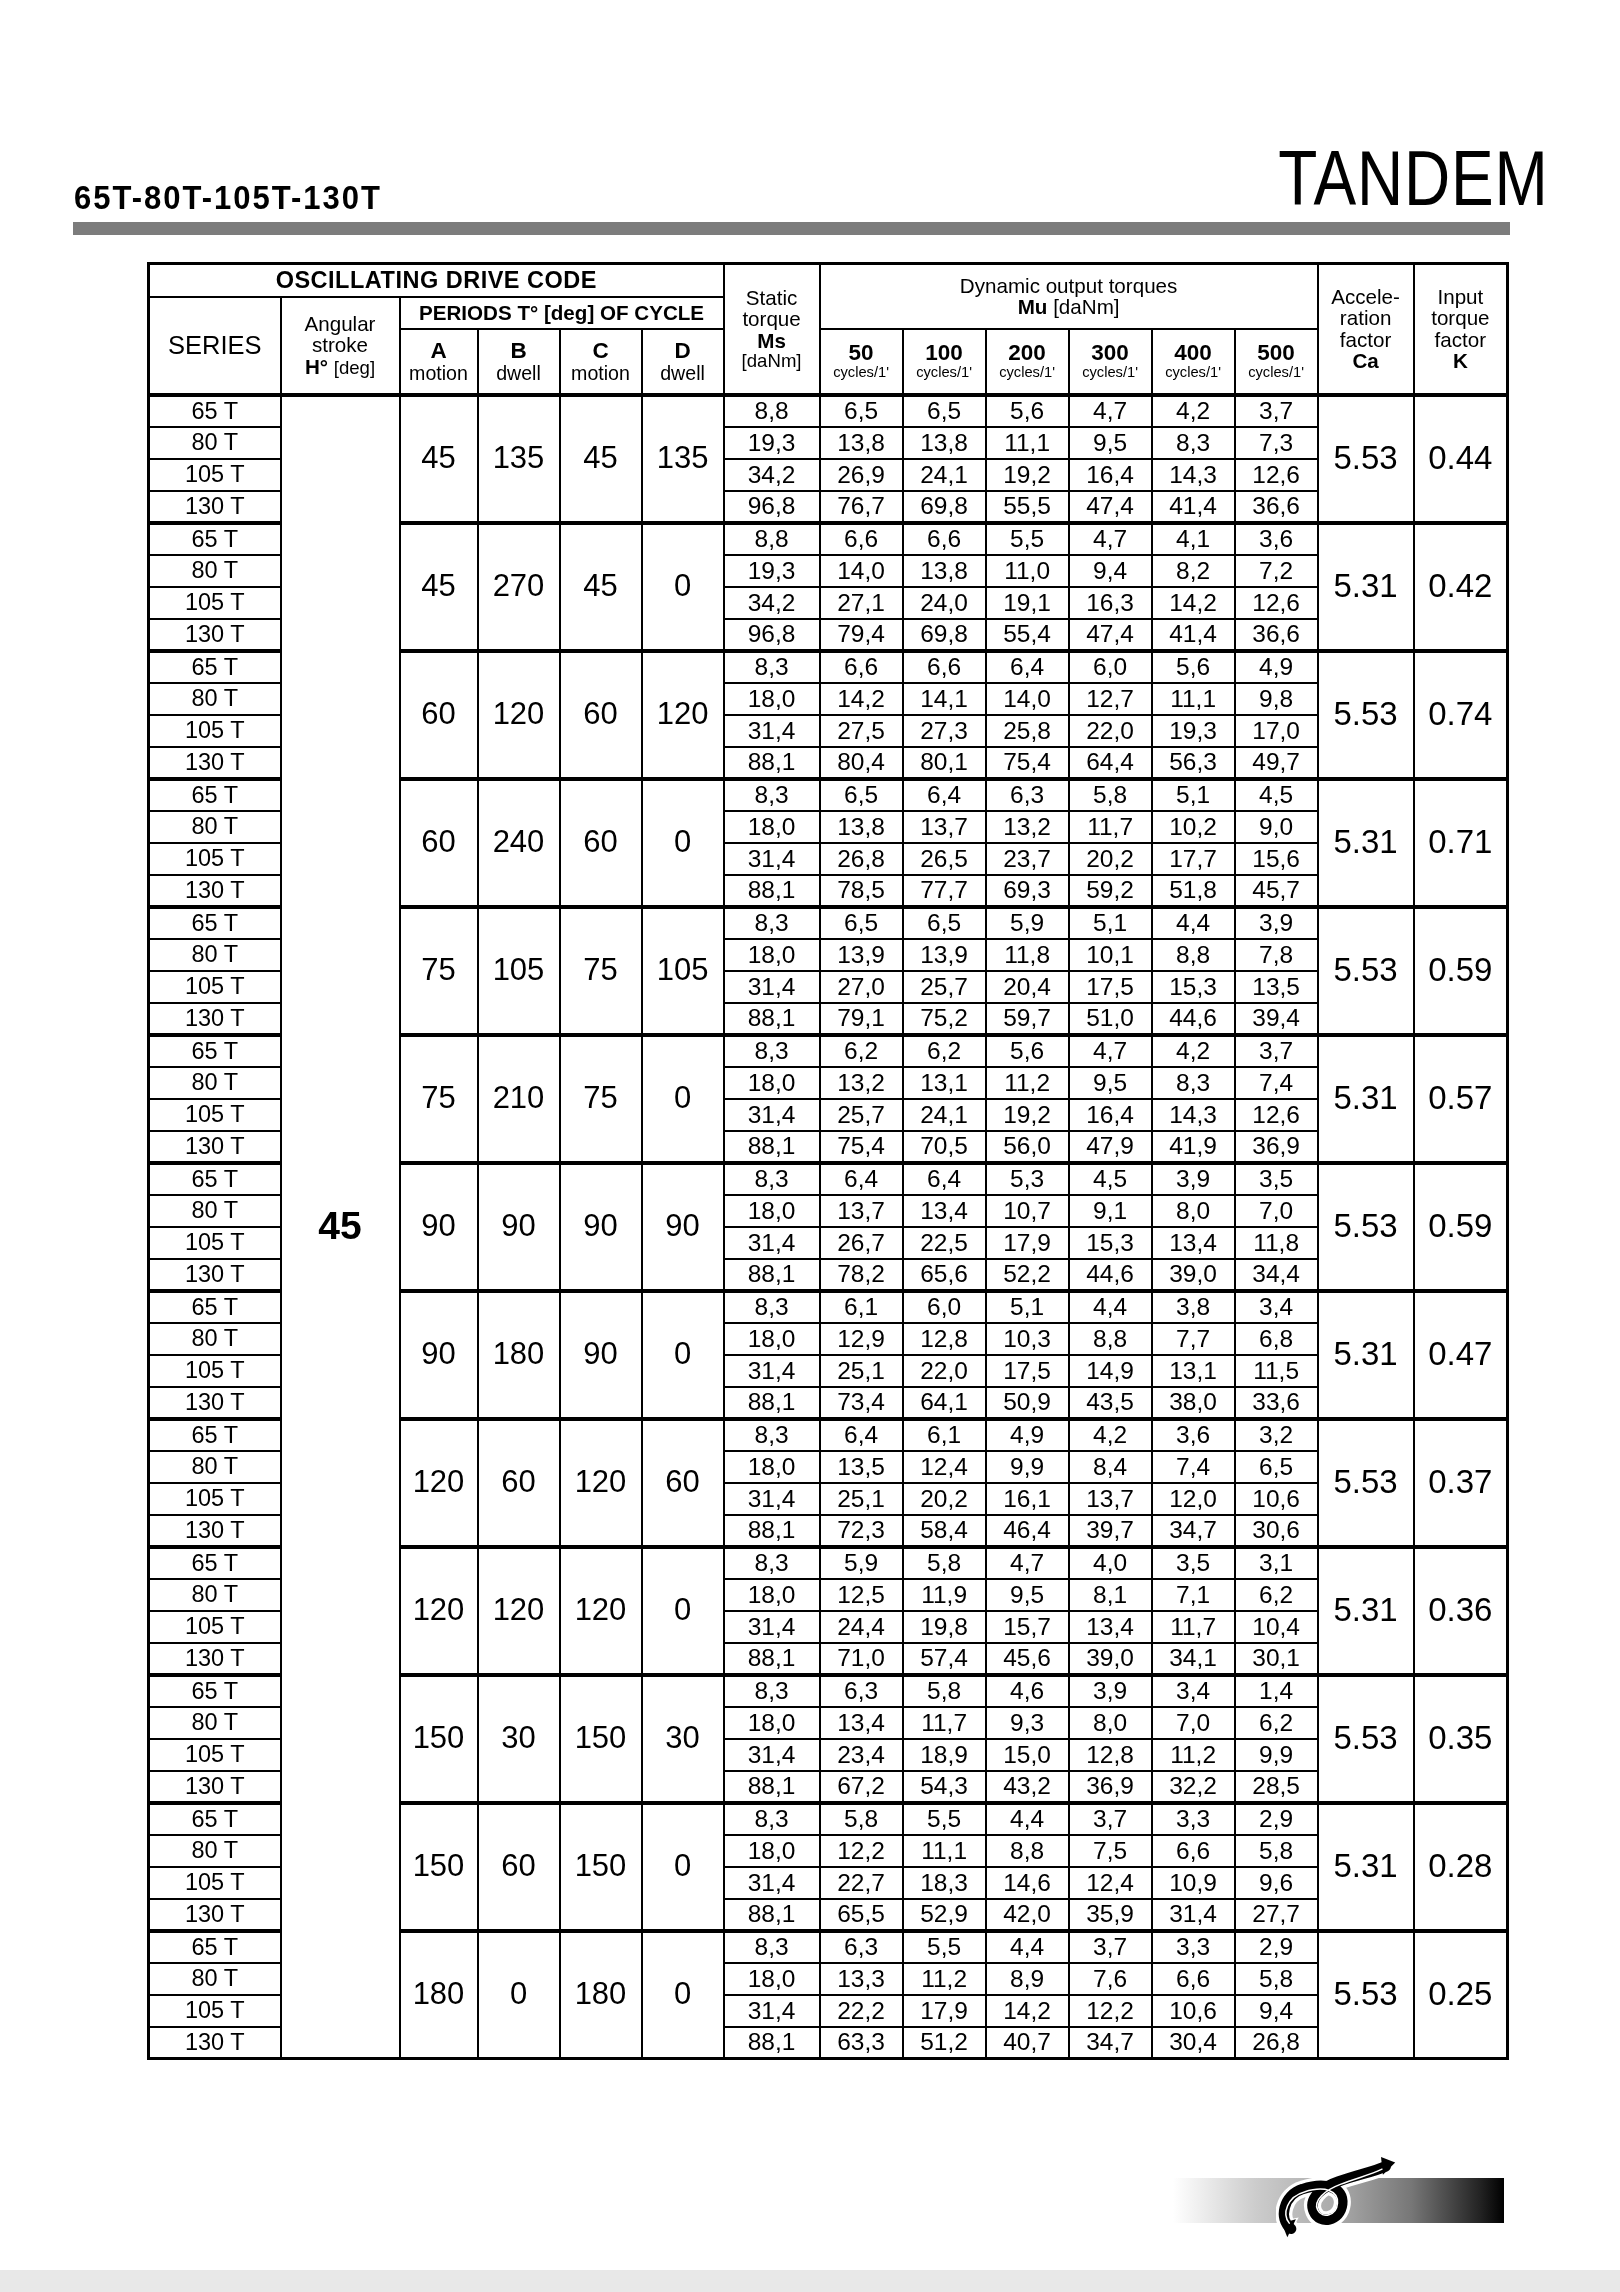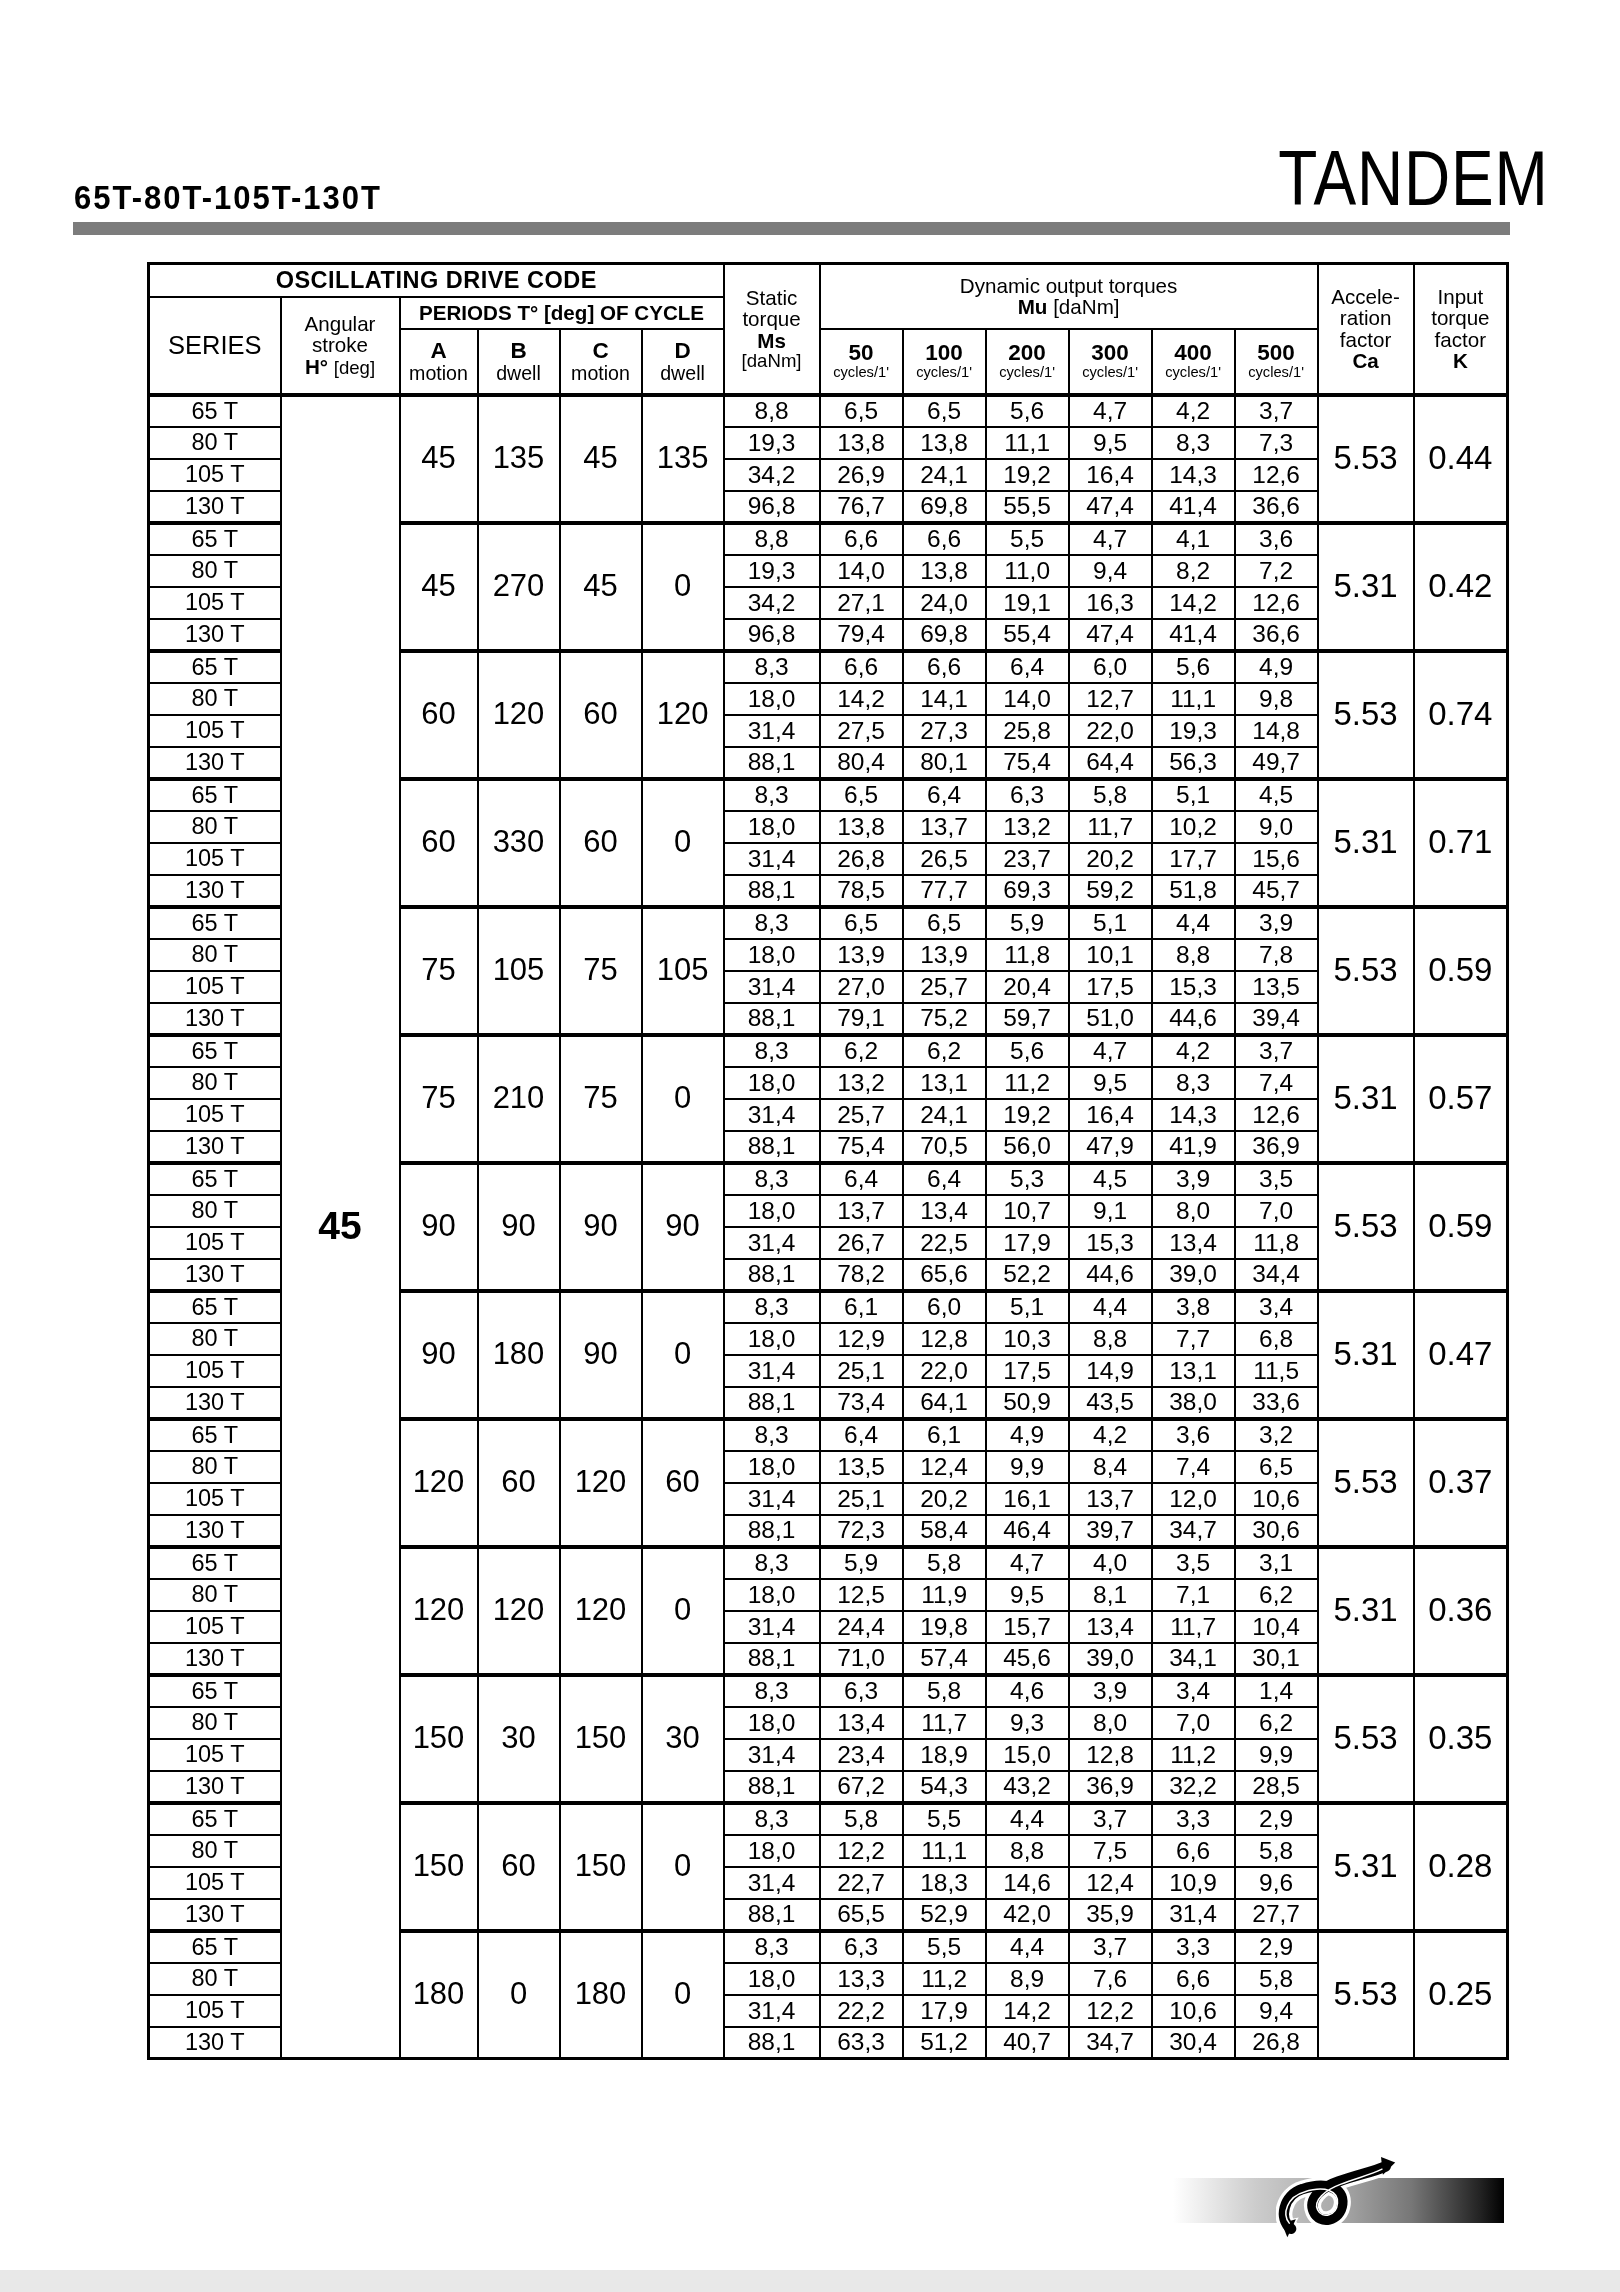--- a/index.html
+++ b/index.html
@@ -317,36 +317,36 @@
             <td class="num-cell">9,8</td>
           </tr>
           <tr>
             <td class="series-cell">105 T</td>
             <td class="num-cell bl4">31,4</td>
             <td class="num-cell bl4">27,5</td>
             <td class="num-cell">27,3</td>
             <td class="num-cell">25,8</td>
             <td class="num-cell">22,0</td>
             <td class="num-cell">19,3</td>
-            <td class="num-cell">14,8</td>
+            <td class="num-cell">17,0</td>
           </tr>
           <tr>
             <td class="series-cell">130 T</td>
             <td class="num-cell bl4">88,1</td>
             <td class="num-cell bl4">80,4</td>
             <td class="num-cell">80,1</td>
             <td class="num-cell">75,4</td>
             <td class="num-cell">64,4</td>
             <td class="num-cell">56,3</td>
             <td class="num-cell">49,7</td>
           </tr>
           <tr class="group-start">
             <td class="series-cell">65 T</td>
             <td class="period-cell bl4" rowspan="4">60</td>
-            <td class="period-cell" rowspan="4">330</td>
+            <td class="period-cell" rowspan="4">240</td>
             <td class="period-cell" rowspan="4">60</td>
             <td class="period-cell" rowspan="4">0</td>
             <td class="num-cell bl4">8,3</td>
             <td class="num-cell bl4">6,5</td>
             <td class="num-cell">6,4</td>
             <td class="num-cell">6,3</td>
             <td class="num-cell">5,8</td>
             <td class="num-cell">5,1</td>
             <td class="num-cell">4,5</td>
             <td class="factor-cell bl5" rowspan="4">5.31</td>

